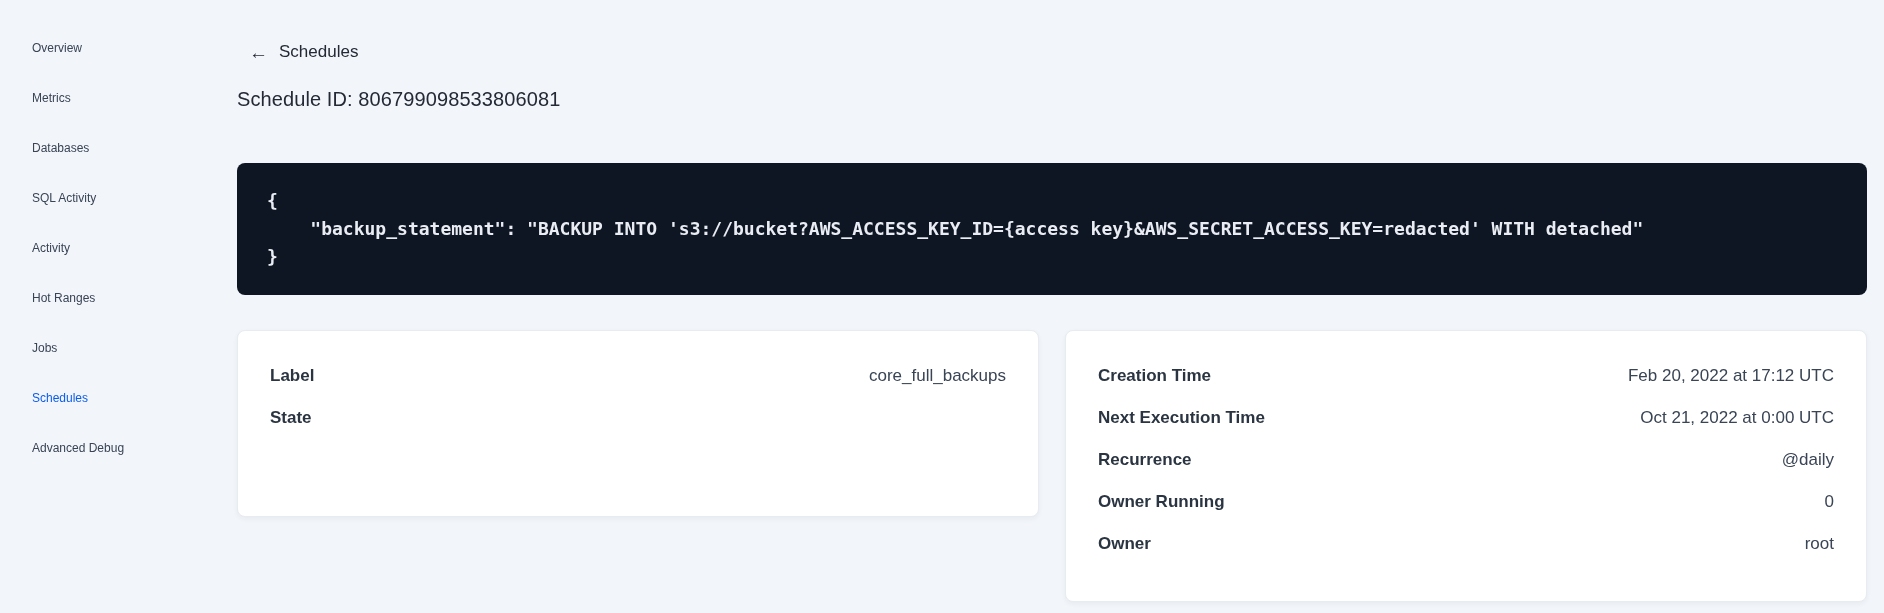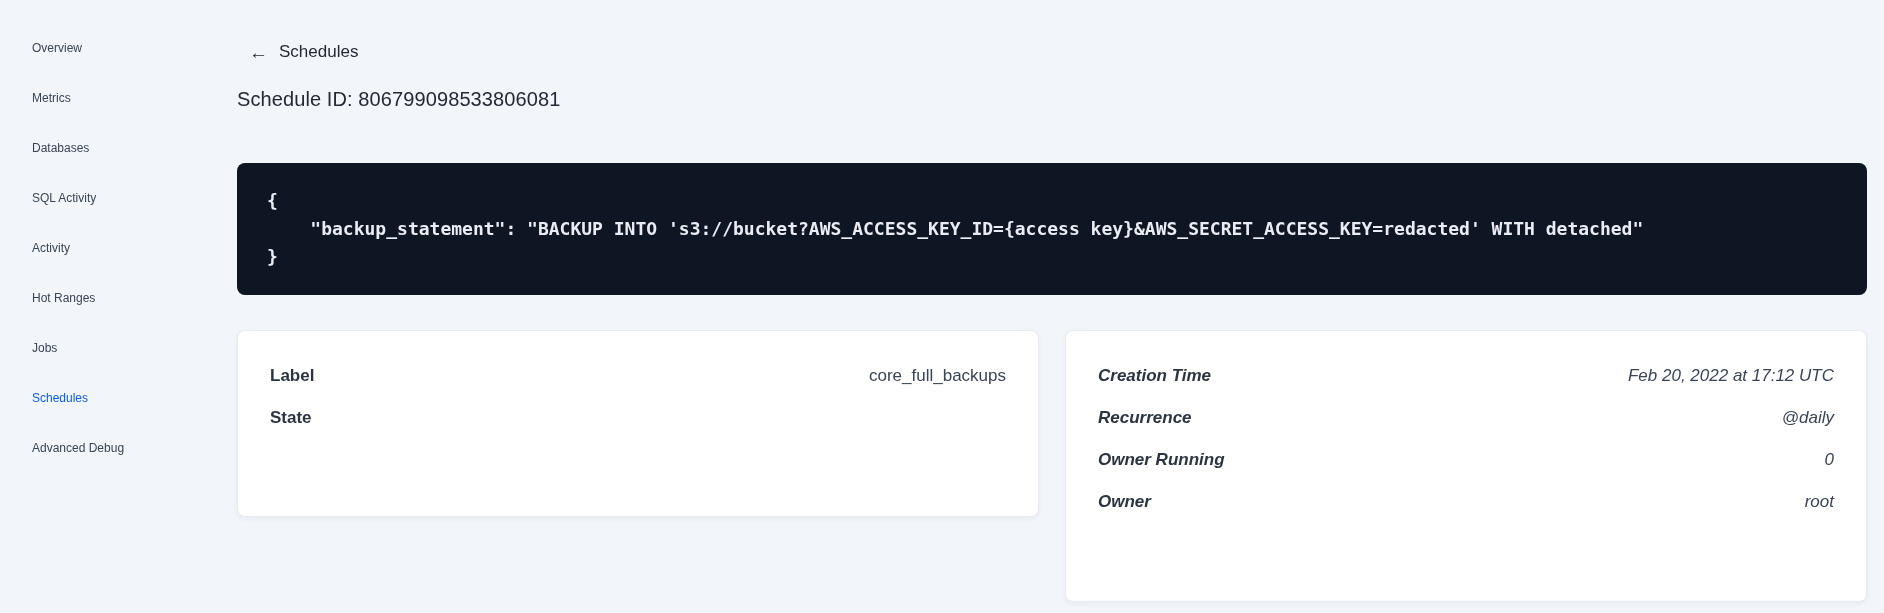--- a/index.html
+++ b/index.html
@@ -76,21 +76,21 @@
   }
   .card {
     background: #FFFFFF;
     border: 1px solid #E7ECF2;
     border-radius: 8px;
     box-shadow: 0 2px 5px rgba(36, 42, 53, 0.05);
     box-sizing: border-box;
     padding: 24px 32px 0 32px;
   }
   .card-left  { width: 802px; height: 187px; }
-  .card-right { width: 802px; height: 272px; font-style: italic; }
+  .card-right { width: 802px; height: 272px; }
 
   .detail-row {
     height: 42px;
     display: flex; align-items: center; justify-content: space-between;
     font-size: 17px; line-height: 22px;
   }
   .row-label { font-weight: 700; color: #2B3542; white-space: nowrap; }
   .row-value { color: #394455; text-align: right; white-space: nowrap; }
 </style>
 </head>
@@ -131,20 +131,24 @@
         <span class="row-value"></span>
       </div>
     </section>
 
     <section class="card card-right">
       <div class="detail-row">
         <span class="row-label">Creation Time</span>
         <span class="row-value">Feb 20, 2022 at 17:12 UTC</span>
       </div>
       <div class="detail-row">
+        <span class="row-label">Next Execution Time</span>
+        <span class="row-value">Oct 21, 2022 at 0:00 UTC</span>
+      </div>
+      <div class="detail-row">
         <span class="row-label">Recurrence</span>
         <span class="row-value">@daily</span>
       </div>
       <div class="detail-row">
         <span class="row-label">Owner Running</span>
         <span class="row-value">0</span>
       </div>
       <div class="detail-row">
         <span class="row-label">Owner</span>
         <span class="row-value">root</span>

